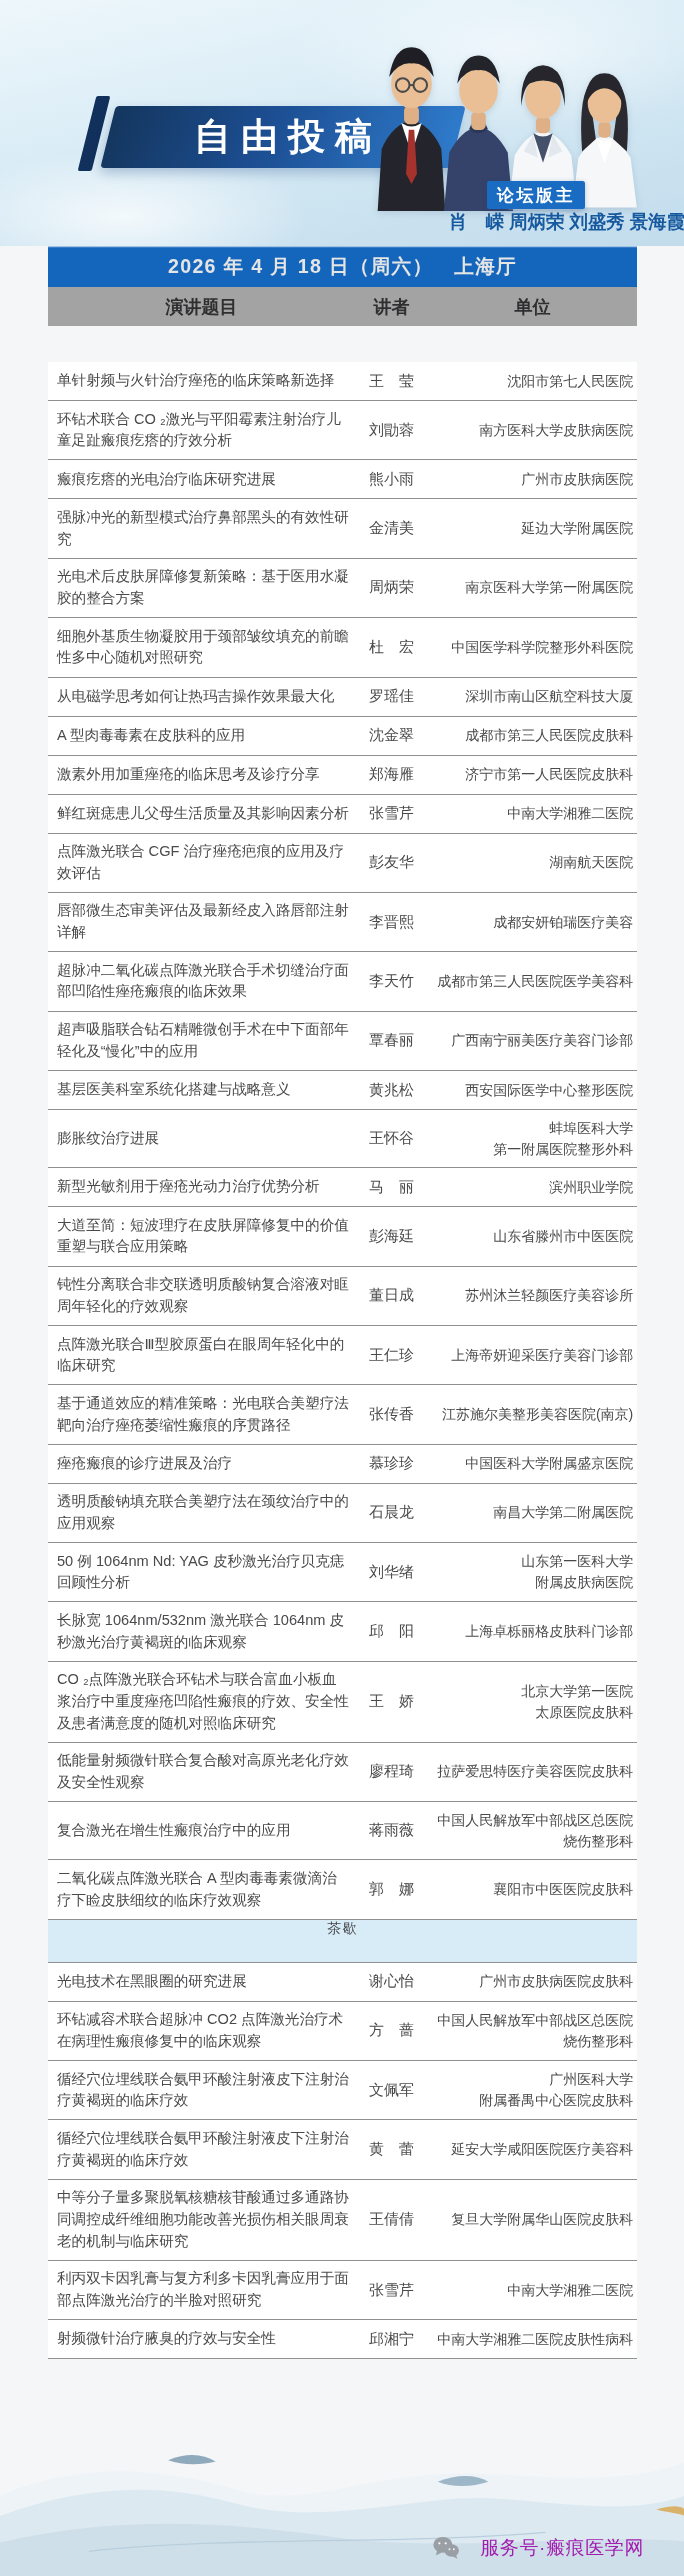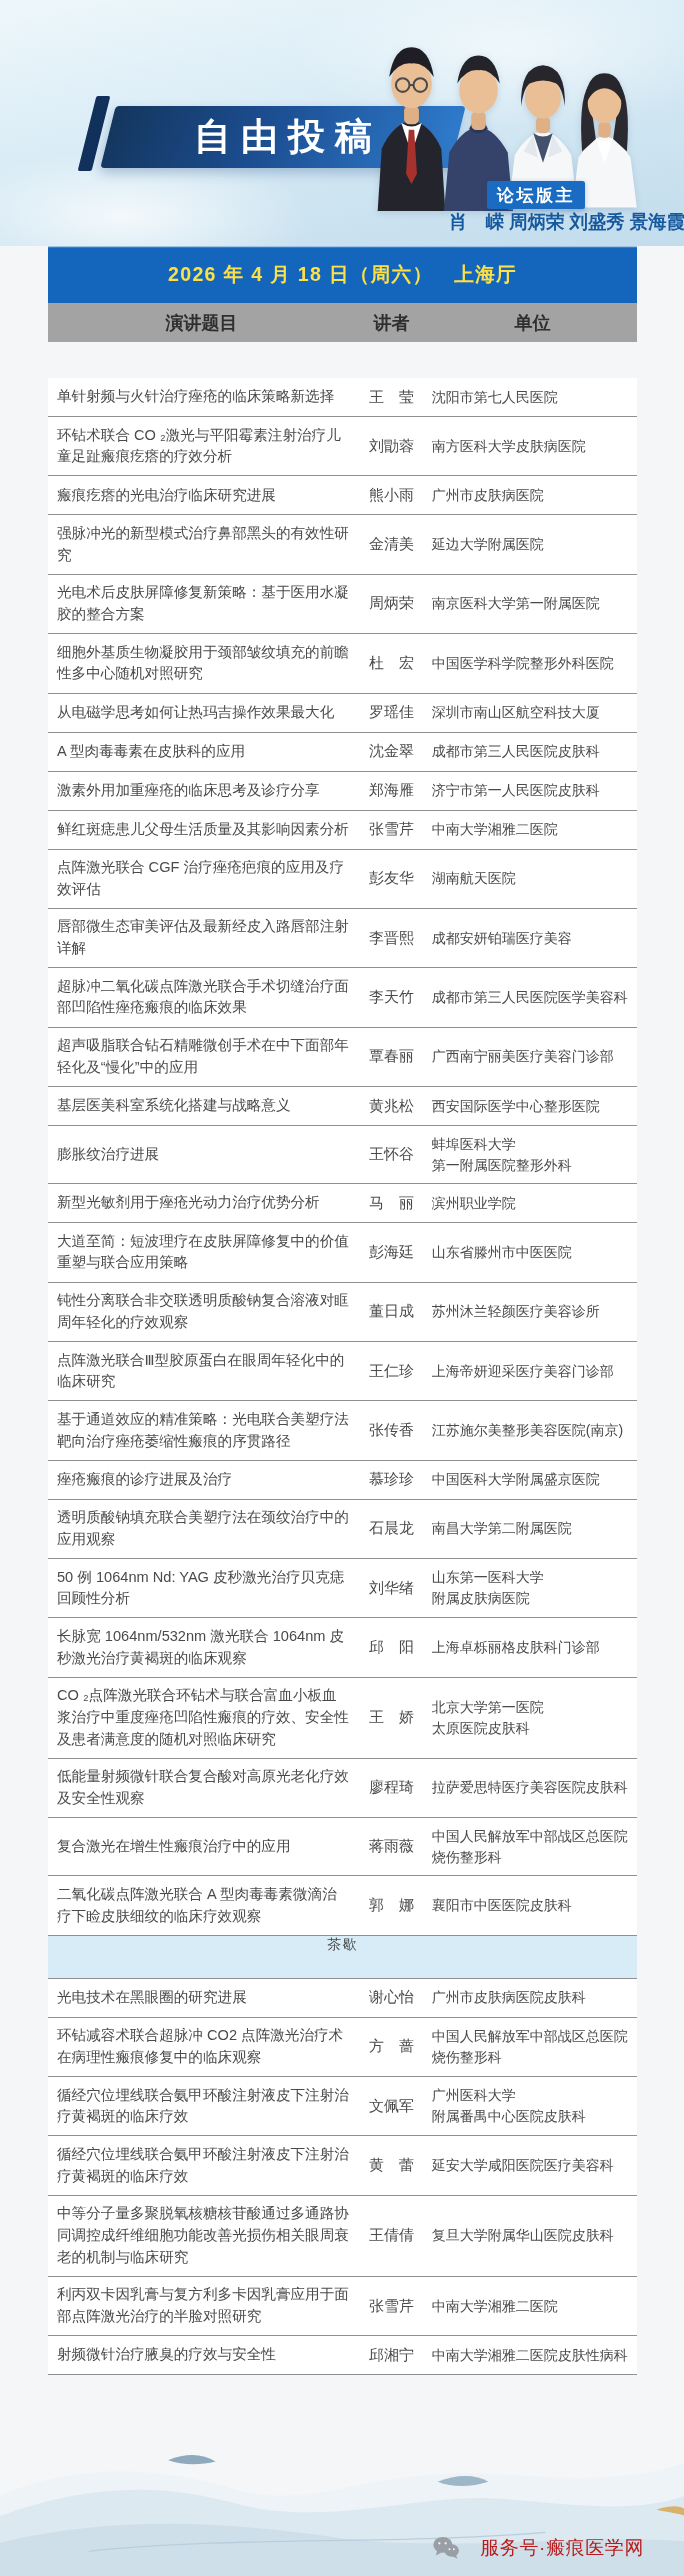--- a/index.html
+++ b/index.html
@@ -60,23 +60,23 @@
     color:#17599f;font-weight:bold;font-size:18.4px;z-index:5;
     white-space:nowrap;
     margin-left:40px;
   }
   
   .schedule{
     position:relative;z-index:2;
     width:589px;margin:0 auto;
   }
   .date-bar{
-    width:100%;height:57px;background:#1366bc;
+    width:100%;height:41px;background:#1366bc;
     display:flex;align-items:center;justify-content:center;
-    color:#fde047;font-size:19.6px;font-weight:bold;letter-spacing:1.3px;
+    color:#e5e5e5;font-size:19.6px;font-weight:bold;letter-spacing:1.3px;
     box-shadow:0 1.3px 0 rgba(255,255,255,.6) inset;
   }
   .thead{
     display:grid;grid-template-columns:307px 73px 209px;
     background:#a3a3a3;height:39px;align-items:center;
     color:#2f2f31;font-size:18px;font-weight:bold;
   }
   .thead .hcell{text-align:center;}
   .tbody{background:#ffffff;margin-top:36px;}
   .trow{
@@ -87,39 +87,39 @@
     padding:7.6px 0;
     min-height:39px;box-sizing:border-box;
   }
   .cell{color:#4a4a4c;}
   .cell.title{
     font-size:14.6px;line-height:21.6px;text-align:left;
     padding-left:9px;padding-right:5px;
   }
   .cell.speaker{font-size:15px;text-align:center;white-space:nowrap;}
   .cell.org{
-    font-size:14px;line-height:21px;text-align:left;
+    font-size:14px;line-height:21px;text-align:right;
     white-space:pre-line;padding:0 3.8px;
   }
   .break-row{
     background:#d8ecf8;
     border-bottom:0.6px solid #8f9092;
     min-height:42px;
     display:flex;align-items:flex-start;justify-content:center;
     font-size:14px;color:#47494b;letter-spacing:1.3px;
   }
   
   .footer{
     position:absolute;left:0;bottom:0;width:685px;height:155px;z-index:1;
   }
   .footer svg.mountains{position:absolute;left:0;bottom:0;width:685px;height:155px;}
   .watermark{
     position:absolute;right:41px;bottom:15px;
     display:flex;align-items:center;gap:20px;
-    color:#b91c1c;font-size:19px;letter-spacing:0.6px;z-index:3;
+    color:#a21caf;font-size:19px;letter-spacing:0.6px;z-index:3;
   }
   .watermark svg{display:block;}
 </style>
 </head>
 <body>
 
 <div class="page">
 
   <div class="hero">
     <div class="banner-sliver"></div>

